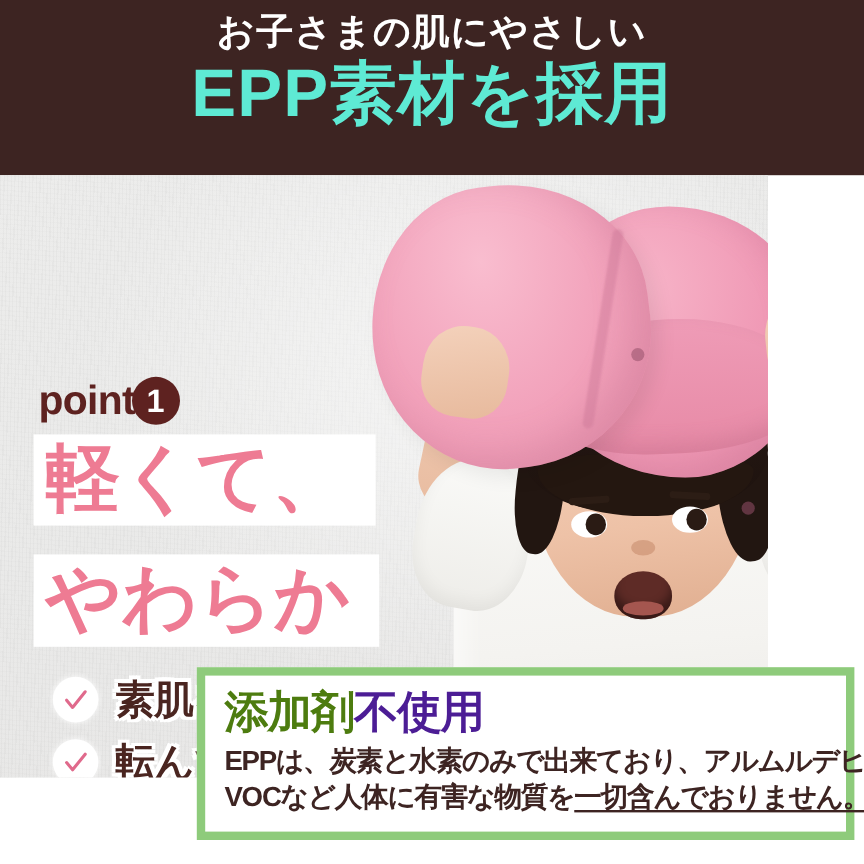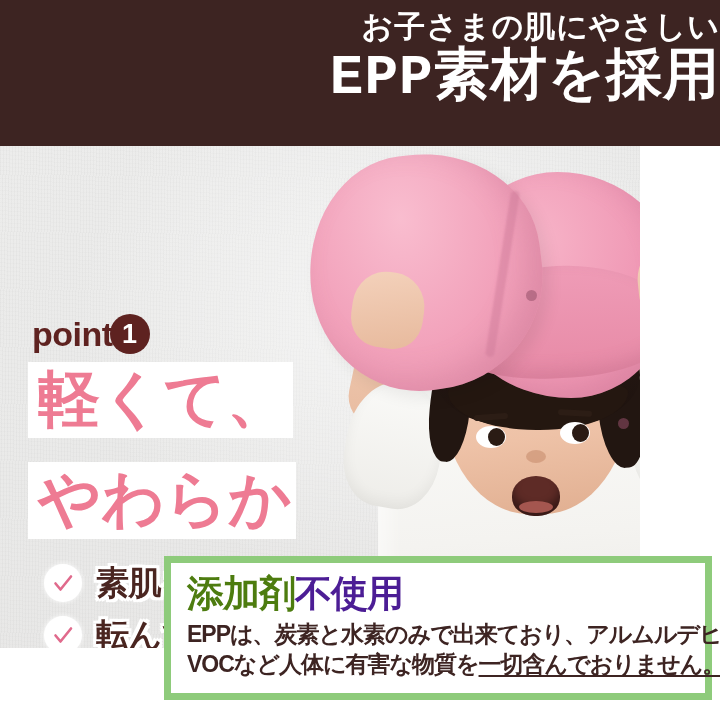--- a/index.html
+++ b/index.html
@@ -24,42 +24,41 @@
 
   
   .header {
     position: absolute;
     left: 0; top: 0;
     width: 720px;
     height: 146px;
     background: #3D2422;
     display: flex;
     flex-direction: column;
-    align-items: flex-end;
+    align-items: center;
     justify-content: flex-start;
     box-sizing: border-box;
     padding-top: 9px;
   }
   .header-sub {
     color: #ffffff;
     font-size: 31px;
     font-weight: 700;
     letter-spacing: 1px;
     line-height: 1.15;
     white-space: nowrap;
   }
   .header-main {
-    color: #ffffff;
+    color: #5eead4;
     font-size: 56px;
     font-weight: 700;
     letter-spacing: 1px;
     line-height: 1.12;
     margin-top: 2px;
     white-space: nowrap;
-    font-family: Liberation Mono, monospace;
   }
 
   
   .photo-stage {
     position: absolute;
     left: 0; top: 146px;
     width: 640px;
     height: 502px;
     overflow: hidden;
     background:
@@ -300,21 +299,21 @@
     left: 28px; top: 216px;
   }
   .headline-line {
     display: inline-block;
     background: #ffffff;
     color: #EE7B93;
     font-size: 62px;
     font-weight: 700;
     line-height: 1.04;
     letter-spacing: 0px;
-    padding: 5px 4px 7px 10px;
+    padding: 5px 24px 7px 10px;
     white-space: nowrap;
   }
   .headline-line.second {
     margin-top: 24px;
   }
 
   
   .bullets {
     position: absolute;
     left: 44px; top: 418px;

